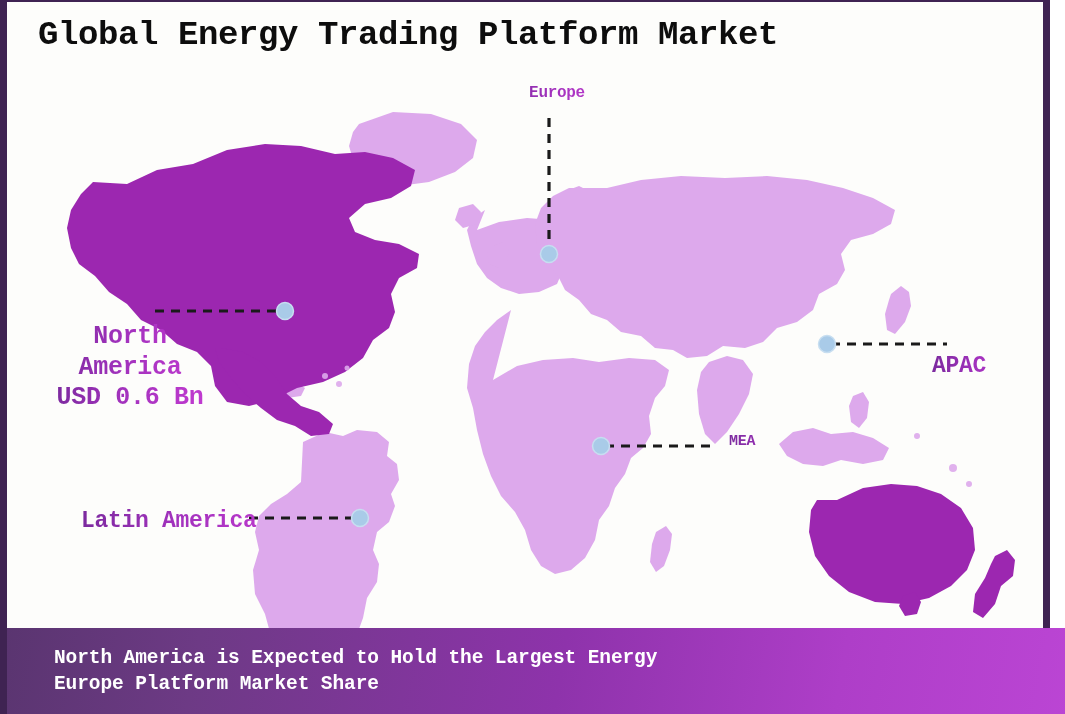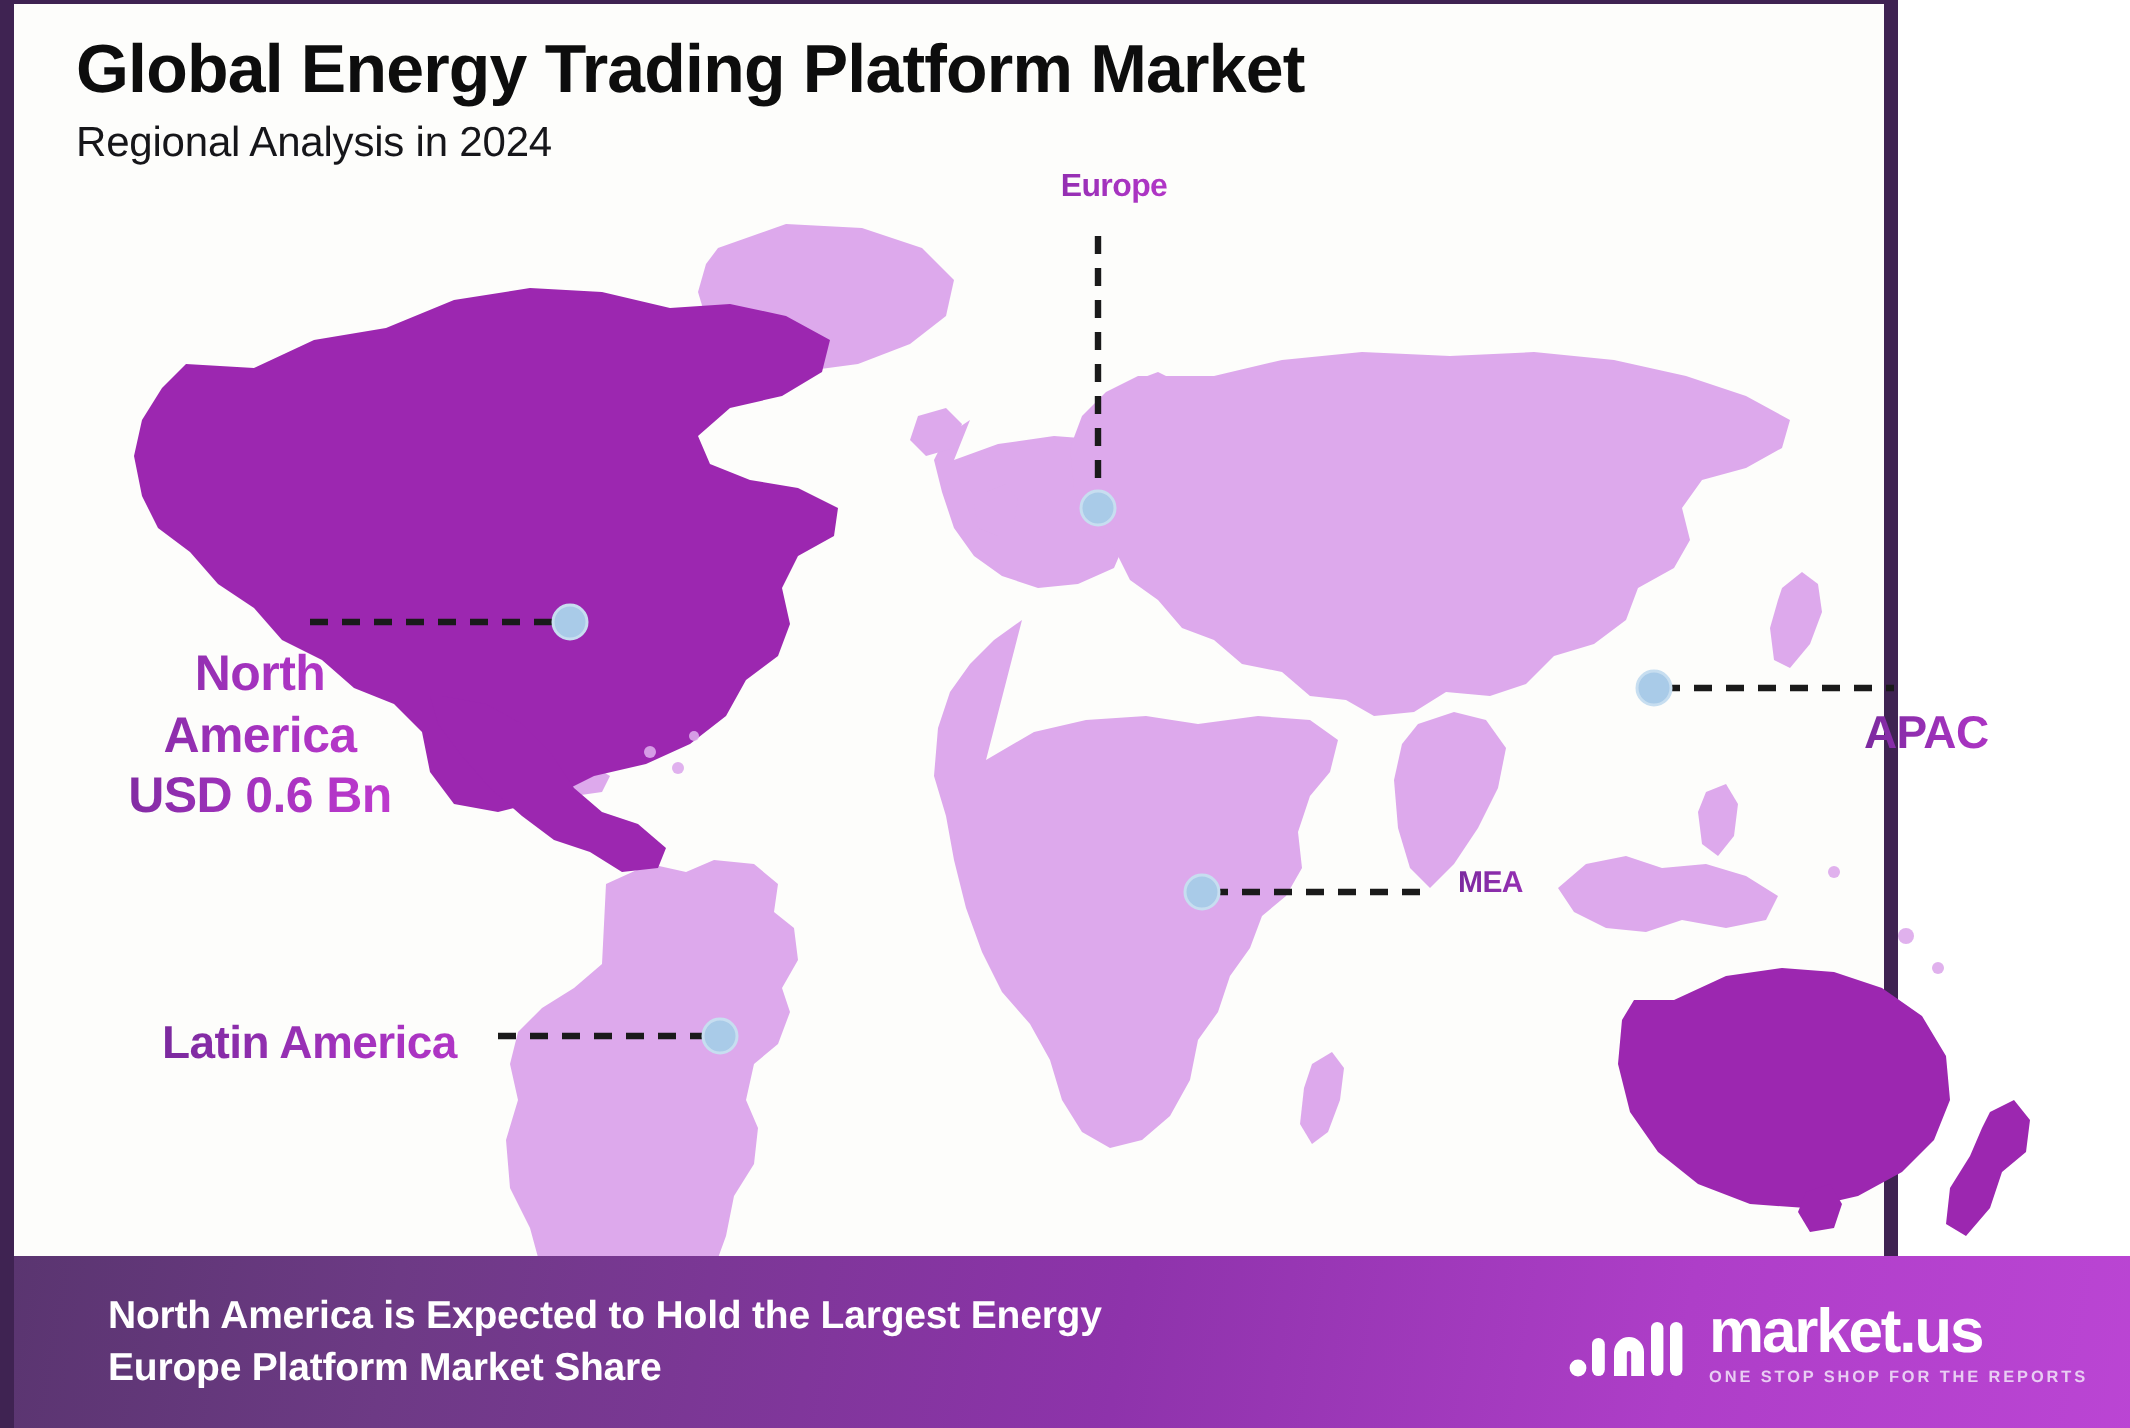--- a/index.html
+++ b/index.html
@@ -2,26 +2,27 @@
 <html><head>
 <meta charset="utf-8">
 <style>
   html,body{margin:0;padding:0;}
   body{
     width:1065px;height:714px;overflow:hidden;
     font-family:"Liberation Sans", sans-serif;
     background:#ffffff;
   }
   #infographic{
-    position:relative;width:949px;height:714px;
+    position:relative;width:1050px;height:714px;
     background:#fdfdfb;
     box-sizing:border-box;
     border-left:7px solid #3f2352;
     border-right:7px solid #3f2352;
     border-top:2px solid #3f2352;
+    font-family:Liberation Mono, monospace;
   }
 
   
   #header{position:absolute;left:31px;top:14px;width:900px;}
   #title{
     font-size:34px;font-weight:bold;color:#0d0d0d;
     letter-spacing:-0.4px;line-height:1.12;margin:0;
     white-space:nowrap;
   }
   #subtitle{
@@ -75,21 +76,20 @@
     letter-spacing:1.45px;margin-top:3px;
   }
 </style>
 </head>
 <body>
 
 <div id="infographic">
 
   <div id="header">
     <h1 id="title">Global Energy Trading Platform Market</h1>
-    <p id="subtitle">Regional Analysis in 2024</p>
   </div>
 
   <div id="map-wrap">
     <svg id="world-map" viewBox="0 0 1051 550" preserveAspectRatio="xMidYMid meet">
 
       <g fill="#dda9ec">
 
         <path d="M296 362 l22 -10 18 4 14 -6 20 2 12 10 -2 14 10 8 2 16 -8 14 4 12 -6 16 -12 10 -4 18 6 14 -2 18 -10 16 -4 20 -8 22 -10 28 -8 26 -12 18 -14 6 -12 -6 -6 -16 -2 -22 -8 -20 -12 -18 -6 -22 -10 -20 -2 -24 6 -20 -4 -18 4 -16 12 -12 16 -10 14 -12z"></path>
 
         <path d="M272 300 l16 2 10 6 -4 8 -14 2 -12 -8z"></path>
@@ -163,30 +163,15 @@
 USD 0.6 Bn</div>
   <div class="region-label" id="label-europe">Europe</div>
   <div class="region-label" id="label-apac">APAC</div>
   <div class="region-label" id="label-mea">MEA</div>
   <div class="region-label" id="label-latin-america">Latin America</div>
 
   <div id="banner">
     <div id="banner-text">North America is Expected to Hold the Largest Energy
 Europe Platform Market Share</div>
 
-    <div id="logo">
-      <svg id="logo-mark" viewBox="0 0 60 44">
-        <g fill="#ffffff">
-          <circle cx="5" cy="35" r="4.2"></circle>
-          <rect x="12" y="20" width="6.4" height="19" rx="3.2"></rect>
-          <path d="M23 39 L23 27 a7.5 7.5 0 0 1 15 0 L38 39 L31.6 39 L31.6 27.6 a1.1 1.1 0 0 0 -2.2 0 L29.4 39 Z"></path>
-          <rect x="41.5" y="12" width="6.2" height="27" rx="3.1"></rect>
-          <rect x="51" y="12" width="6.2" height="27" rx="3.1"></rect>
-        </g>
-      </svg>
-      <div id="logo-text-block">
-        <div id="logo-word">market.us</div>
-        <div id="logo-tagline">ONE STOP SHOP FOR THE REPORTS</div>
-      </div>
-    </div>
   </div>
 
 </div>
 
 </body></html>

